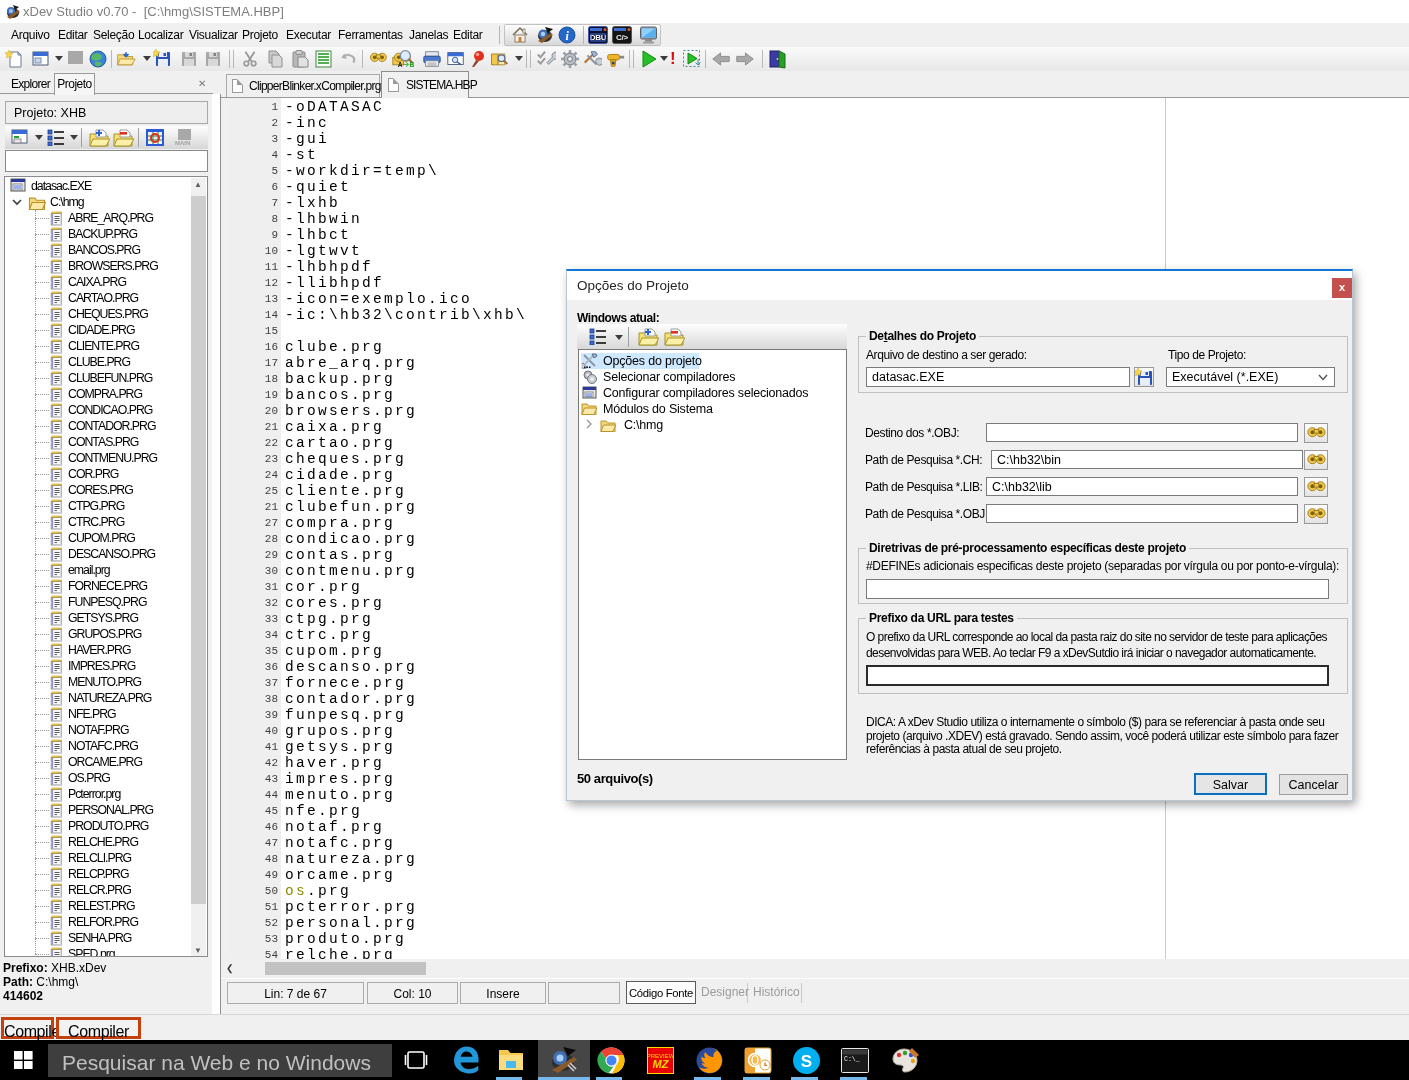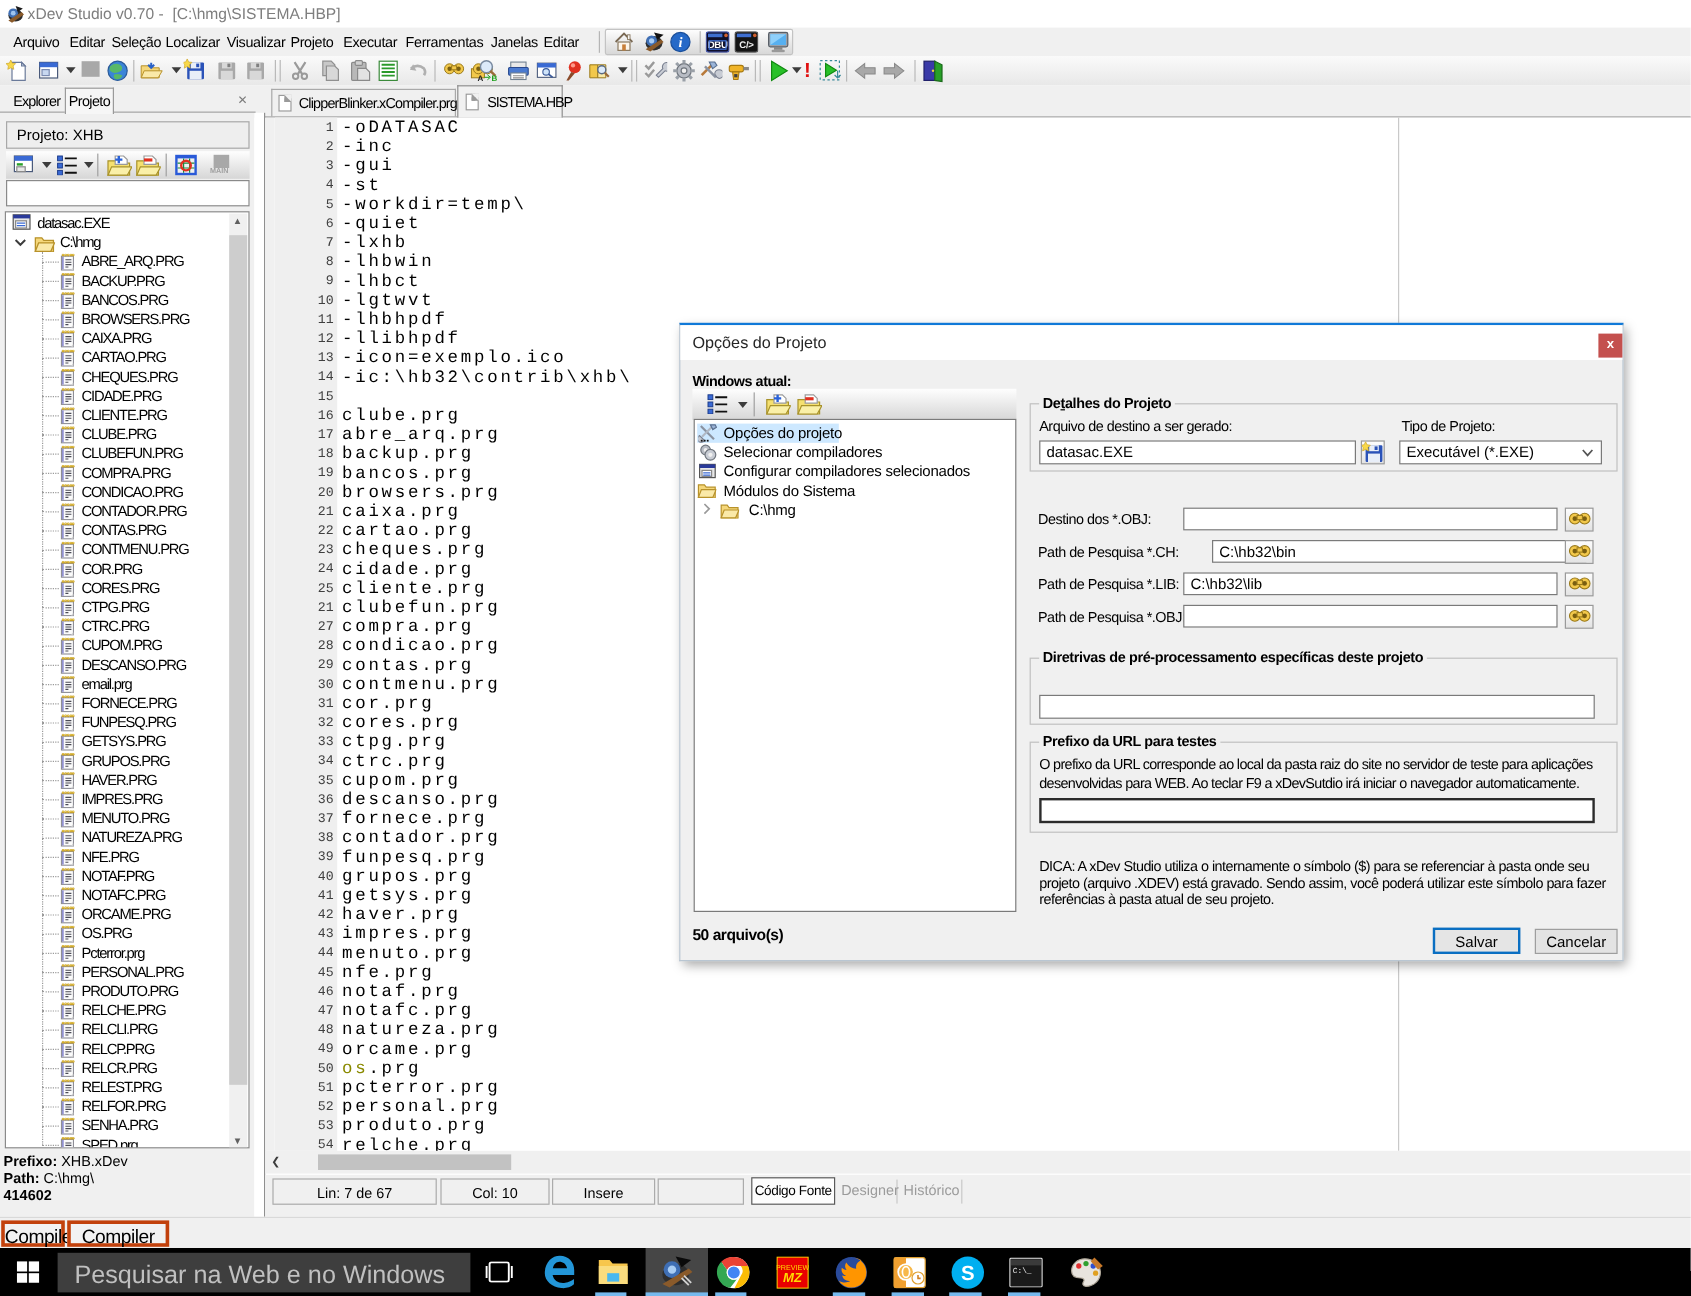--- a/index.html
+++ b/index.html
@@ -2017,21 +2017,21 @@
       <div class="dbtnicon" style="left:737px;top:152px;width:24px;height:20px">
         <svg class="abs" style="left:0;top:1px" width="22" height="18" viewBox="0 0 24 20">
           <circle cx="8" cy="8" r="5" fill="#f2c84b" stroke="#9a7a1a"></circle>
           <circle cx="17" cy="8" r="5" fill="#f2c84b" stroke="#9a7a1a"></circle>
           <circle cx="8" cy="8" r="2.2" fill="#7a5f10"></circle>
           <circle cx="17" cy="8" r="2.2" fill="#7a5f10"></circle>
           <rect x="10" y="5" width="5" height="4" fill="#f2c84b" stroke="#9a7a1a"></rect>
         </svg>
       </div>
       <div class="dlbl" style="left:298px;top:182px">Path de Pesquisa *.CH:</div>
-      <div class="dinput" style="left:443px;top:179px;width:312px;height:19px">C:\hb32\bin</div>
+      <div class="dinput" style="left:424px;top:179px;width:312px;height:19px">C:\hb32\bin</div>
       <div class="dbtnicon" style="left:737px;top:179px;width:24px;height:20px">
         <svg class="abs" style="left:0;top:1px" width="22" height="18" viewBox="0 0 24 20">
           <circle cx="8" cy="8" r="5" fill="#f2c84b" stroke="#9a7a1a"></circle>
           <circle cx="17" cy="8" r="5" fill="#f2c84b" stroke="#9a7a1a"></circle>
           <circle cx="8" cy="8" r="2.2" fill="#7a5f10"></circle>
           <circle cx="17" cy="8" r="2.2" fill="#7a5f10"></circle>
           <rect x="10" y="5" width="5" height="4" fill="#f2c84b" stroke="#9a7a1a"></rect>
         </svg>
       </div>
       <div class="dlbl" style="left:298px;top:209px">Path de Pesquisa *.LIB:</div>
@@ -2052,20 +2052,21 @@
           <circle cx="8" cy="8" r="5" fill="#f2c84b" stroke="#9a7a1a"></circle>
           <circle cx="17" cy="8" r="5" fill="#f2c84b" stroke="#9a7a1a"></circle>
           <circle cx="8" cy="8" r="2.2" fill="#7a5f10"></circle>
           <circle cx="17" cy="8" r="2.2" fill="#7a5f10"></circle>
           <rect x="10" y="5" width="5" height="4" fill="#f2c84b" stroke="#9a7a1a"></rect>
         </svg>
       </div>
       <div class="grp" style="left:291px;top:277px;width:490px;height:56px">
         <div class="grptitle">Diretrivas de pré-processamento específicas deste projeto</div>
       </div>
+      <div class="dlbl" style="left:299px;top:288px;letter-spacing:-0.3px">#DEFINEs adicionais especificas deste projeto (separadas por vírgula ou por ponto-e-vírgula):</div>
       <div class="dinput" style="left:299px;top:308px;width:463px;height:20px"></div>
       <div class="grp" style="left:291px;top:347px;width:490px;height:76px">
         <div class="grptitle">Prefixo da URL para testes</div>
       </div>
       <div class="dlbl" style="left:299px;top:358px;line-height:16px;letter-spacing:-0.55px">O prefixo da URL corresponde ao local da pasta raiz do site no servidor de teste para aplicações<br>desenvolvidas para WEB. Ao teclar F9 a xDevSutdio irá iniciar o navegador automaticamente.</div>
       <div class="dinput" style="left:299px;top:394px;width:463px;height:21px;border:2px solid #2b2b2b"></div>
       <div class="dlbl" style="left:299px;top:445px;line-height:13.5px;letter-spacing:-0.45px">DICA: A xDev Studio utiliza o internamente o símbolo ($) para se referenciar à pasta onde seu<br>projeto (arquivo .XDEV) está gravado. Sendo assim, você poderá utilizar este símbolo para fazer<br>referências à pasta atual de seu projeto.</div>
       <div class="btn" id="savebtn">Salvar</div>
       <div class="btn" id="cancelbtn">Cancelar</div>
     </div>

